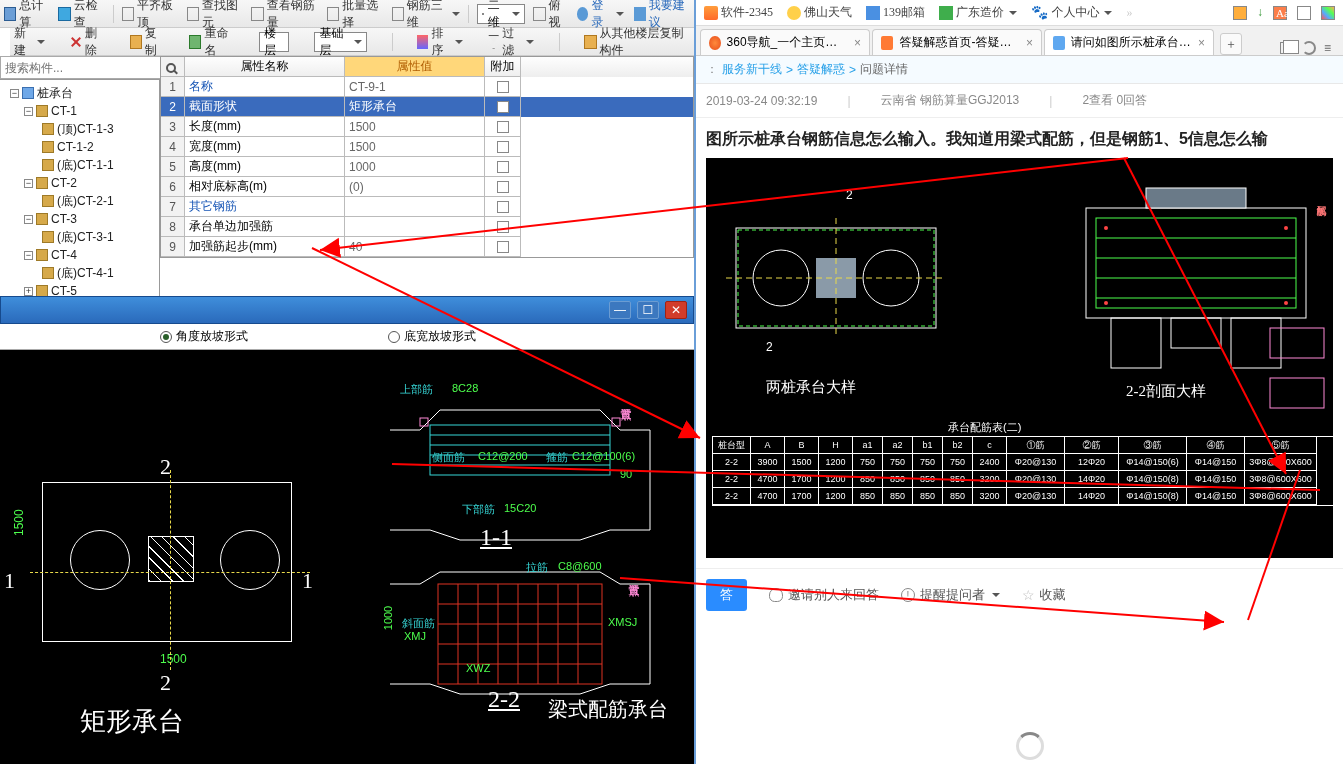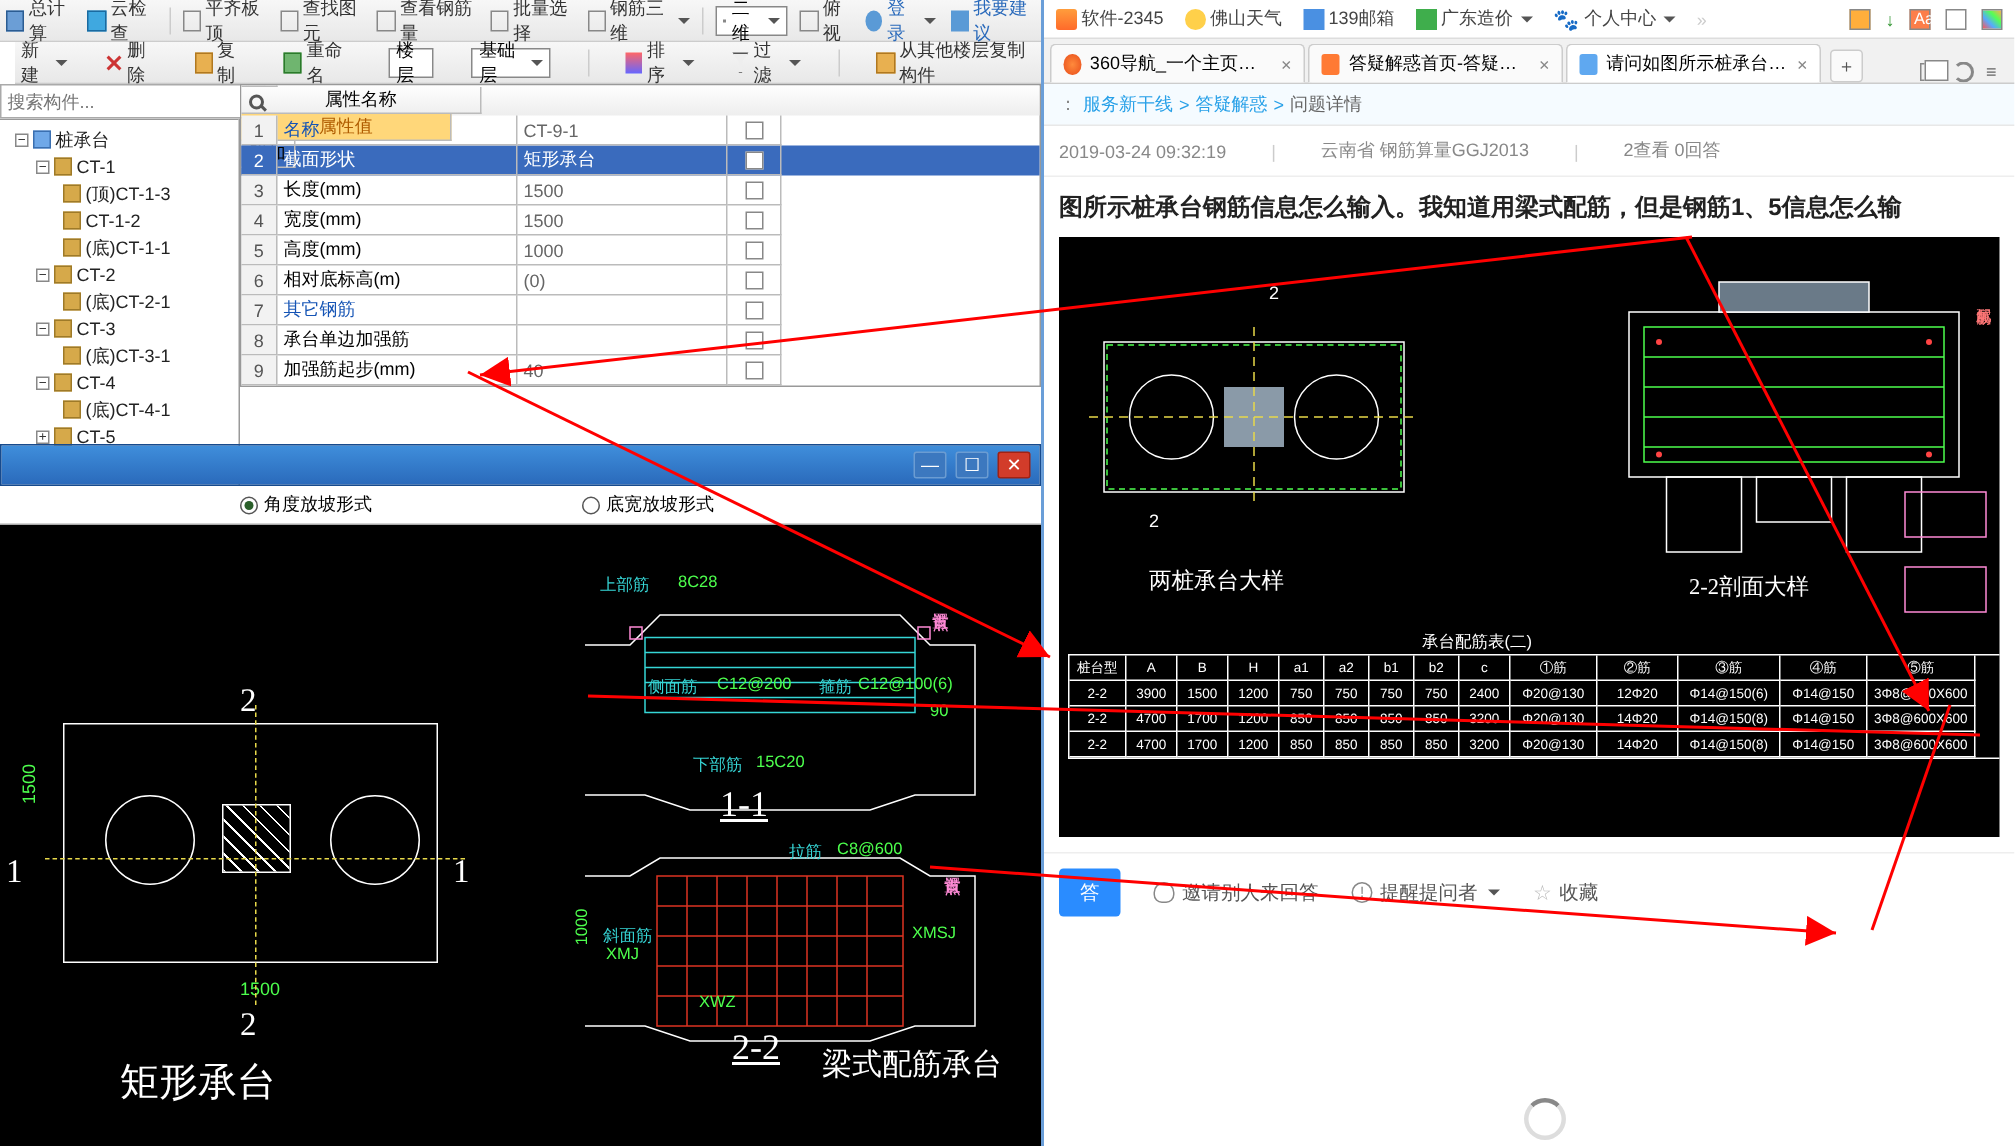--- a/index.html
+++ b/index.html
@@ -46,21 +46,21 @@
 .prop-panel { flex: 1; display: flex; flex-direction: column; }
 .prop-tab { height: 22px; display: flex; align-items: center; border-bottom: 1px solid #999; }
 .prop-tab span { padding: 2px 10px; border: 1px solid #999; border-bottom: none; background: #fcfcfc; margin-left: 4px; }
 .prop-grid { border: 1px solid #999; }
 .prop-header, .prop-row { display: flex; height: 20px; align-items: stretch; }
 .prop-header > div, .prop-row > div { border-right: 1px solid #bbb; border-bottom: 1px solid #bbb; display: flex; align-items: center; padding: 0 4px; }
 .col-num { width: 24px; justify-content: center; background: #f2f2f2; color: #555; }
 .col-name { width: 160px; }
 .col-val { width: 140px; }
 .col-add { width: 36px; justify-content: center; }
-.prop-header { background: linear-gradient(#fefefe,#eee); font-weight: normal; flex-direction: column; }
+.prop-header { background: linear-gradient(#fefefe,#eee); font-weight: normal; }
 .prop-header .col-name { justify-content: center; }
 .prop-header .col-val { background: #ffd77a; justify-content: center; color: #b05c00; }
 .prop-header .col-add { justify-content: center; }
 .prop-row.sel { background: #3a6bbd; color: #fff; }
 .prop-row.sel .col-num { background: #3a6bbd; color: #fff; }
 .checkbox { width: 12px; height: 12px; border: 1px solid #888; background: #fff; }
 .link-blue { color: #1554b5; cursor: pointer; }
 
 
 .dialog { position: absolute; left: 0; top: 296px; width: 694px; height: 468px; display: flex; flex-direction: column; }
@@ -81,21 +81,21 @@
 .cad-label { position: absolute; color: #fff; font-family: KaiTi, serif; }
 .yellow-dash { position: absolute; border-top: 1px dashed #e8d94a; }
 .yellow-dash-v { position: absolute; border-left: 1px dashed #e8d94a; }
 .green-text { color: #4dff4d; position: absolute; font-size: 11px; }
 .cyan-text { color: #36d6d6; position: absolute; font-size: 11px; }
 .pink-text { color: #ff8ad6; position: absolute; font-size: 11px; }
 .white-text { color: #fff; position: absolute; font-size: 20px; font-family: serif; }
 
 
 .right { position: absolute; left: 694px; top: 0; width: 649px; height: 764px; border-left: 2px solid #6a9ed8; }
-.bookmark-bar { height: 26px; background: #fff; border-bottom: 1px solid #ddd; display: flex; align-items: center; gap: 6px; padding: 0 8px; font-size: 12px; color: #444; justify-content: space-between; }
+.bookmark-bar { height: 26px; background: #fff; border-bottom: 1px solid #ddd; display: flex; align-items: center; gap: 6px; padding: 0 8px; font-size: 12px; color: #444; justify-content: space-between; font-family: Liberation Serif, serif; }
 .bm-left { display: flex; gap: 14px; align-items: center; }
 .bm-right { display: flex; gap: 10px; align-items: center; }
 .bm-item { display: flex; gap: 3px; align-items: center; cursor: pointer; }
 .bm-icon { width: 14px; height: 14px; }
 .ico-2345 { background: linear-gradient(#ff9d3c,#ff6a2a); border-radius: 2px; }
 .ico-weather { background: #ffd04a; border-radius: 50%; }
 .ico-mail { background: #4a90e2; }
 .ico-cost { background: #3fae4c; }
 .ico-paw { color: #58a0f4; font-size: 14px; line-height: 1; }
 .sq { width: 14px; height: 14px; border: 1px solid #888; }

